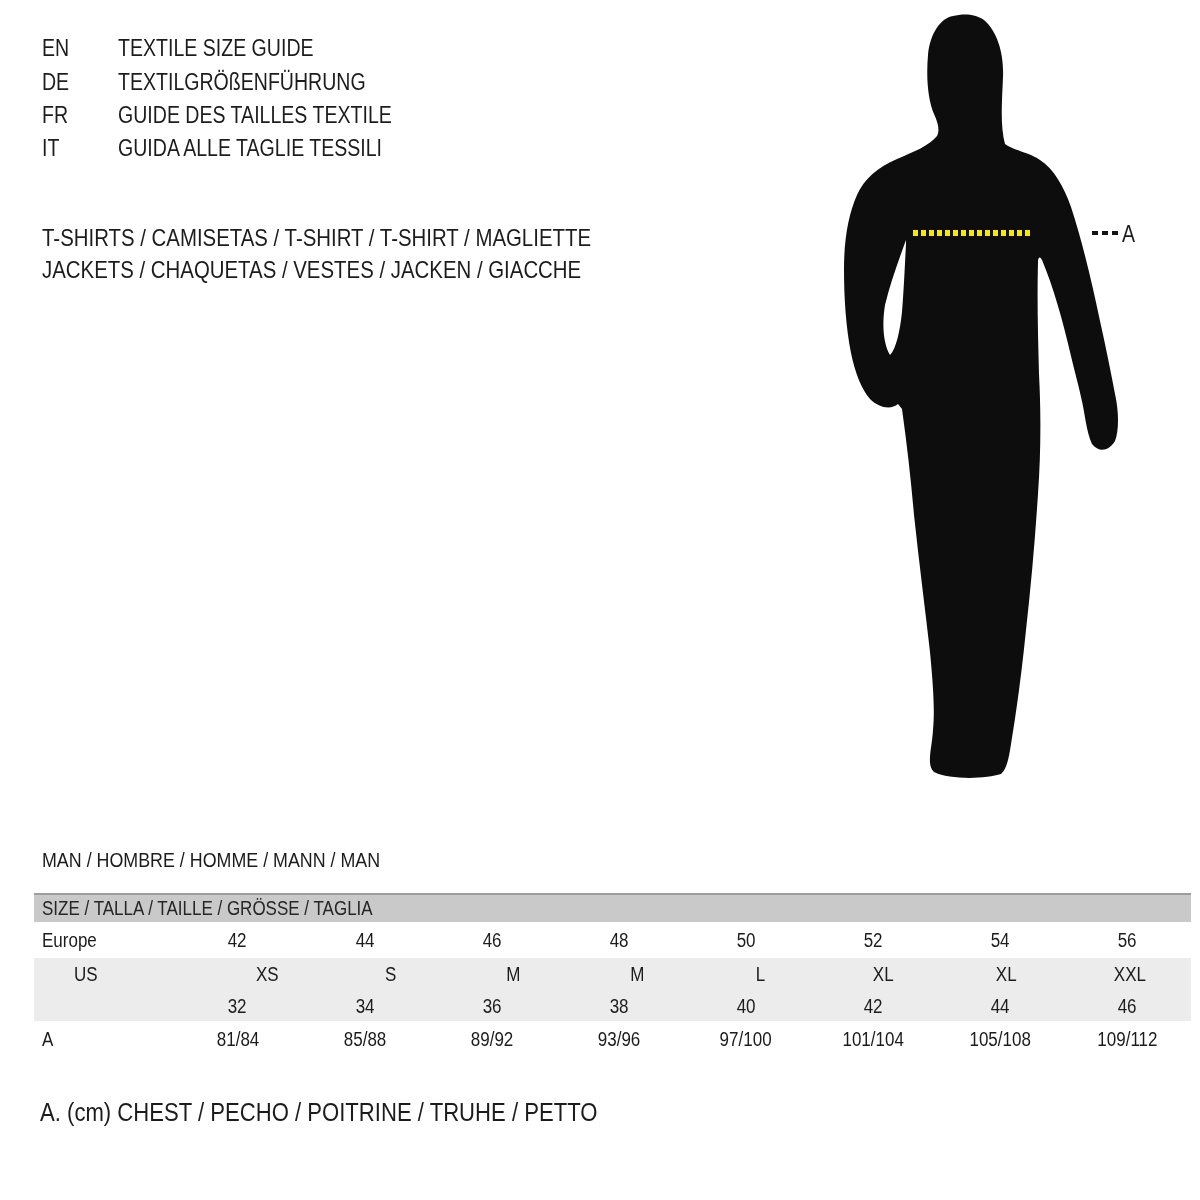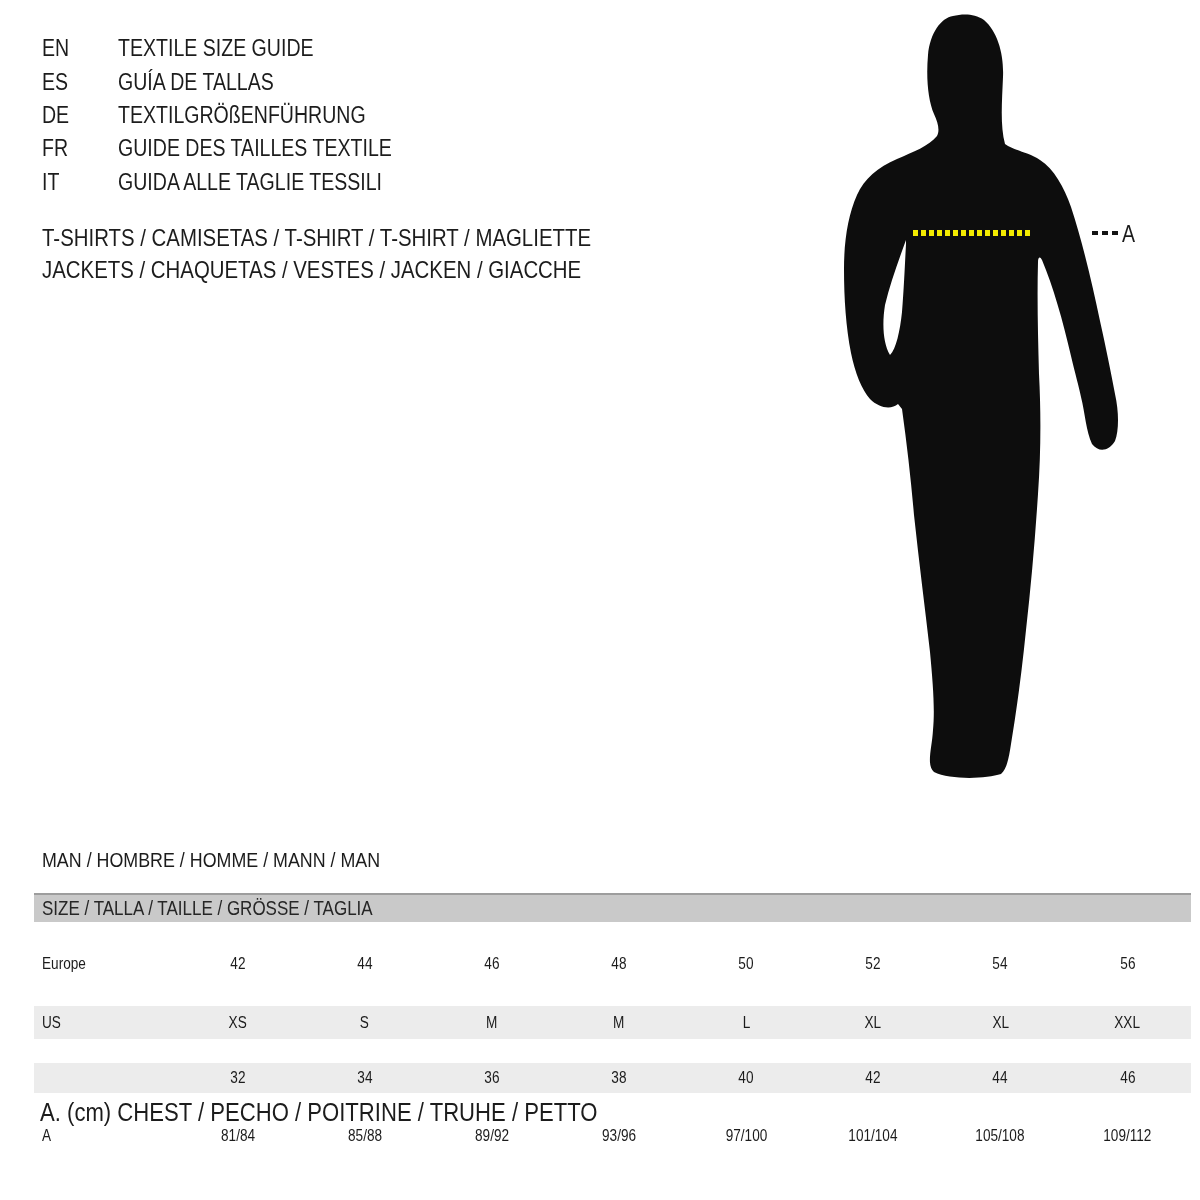--- a/index.html
+++ b/index.html
@@ -25,46 +25,42 @@
       background:repeating-linear-gradient(90deg,#141414 0 6px,transparent 6px 10px);}
   .alabel{position:absolute;left:1122px;top:221px;font-size:23px;}
 
   
   .man-title{position:absolute;left:42px;top:848px;font-size:21px;}
 
   
   .table{position:absolute;left:34px;top:893px;width:1157px;}
   .thead{box-sizing:border-box;height:29px;background:#c9c9c9;border-top:2px solid #9d9d9d;
          display:flex;align-items:center;padding-left:8px;font-size:20px;color:#262626;}
-  .trow{display:grid;grid-template-columns:140px repeat(8,1fr);align-items:center;font-size:16px;margin-top:24px;}
+  .trow{display:grid;grid-template-columns:140px repeat(8,1fr);align-items:center;font-size:20px;}
   .r0{height:36px;}
-  .r1{height:33px;}
+  .r1{height:33px;padding-left:32px;}
   .r2{height:30px;}
   .r3{height:37px;}
   .shade{background:#ececec;}
   .cell{overflow:visible;}
   .lbl{text-align:left;padding-left:8px;}
   .val{text-align:center;}
 
   
   .footnote{position:absolute;left:40px;top:1097px;font-size:26px;}
 </style>
 </head>
 <body>
 
 <div class="page">
 
   <div class="langs">
     <div class="lrow">
       <span class="lcode"><span class="cnd">EN</span></span>
       <span class="cnd">TEXTILE SIZE GUIDE</span>
-    </div>
-    <div class="lrow">
-      <span class="lcode"><span class="cnd">ES</span></span>
-      <span class="cnd">GUÍA DE TALLAS</span>
     </div>
     <div class="lrow">
       <span class="lcode"><span class="cnd">DE</span></span>
       <span class="cnd">TEXTILGRÖßENFÜHRUNG</span>
     </div>
     <div class="lrow">
       <span class="lcode"><span class="cnd">FR</span></span>
       <span class="cnd">GUIDE DES TAILLES TEXTILE</span>
     </div>
     <div class="lrow">

